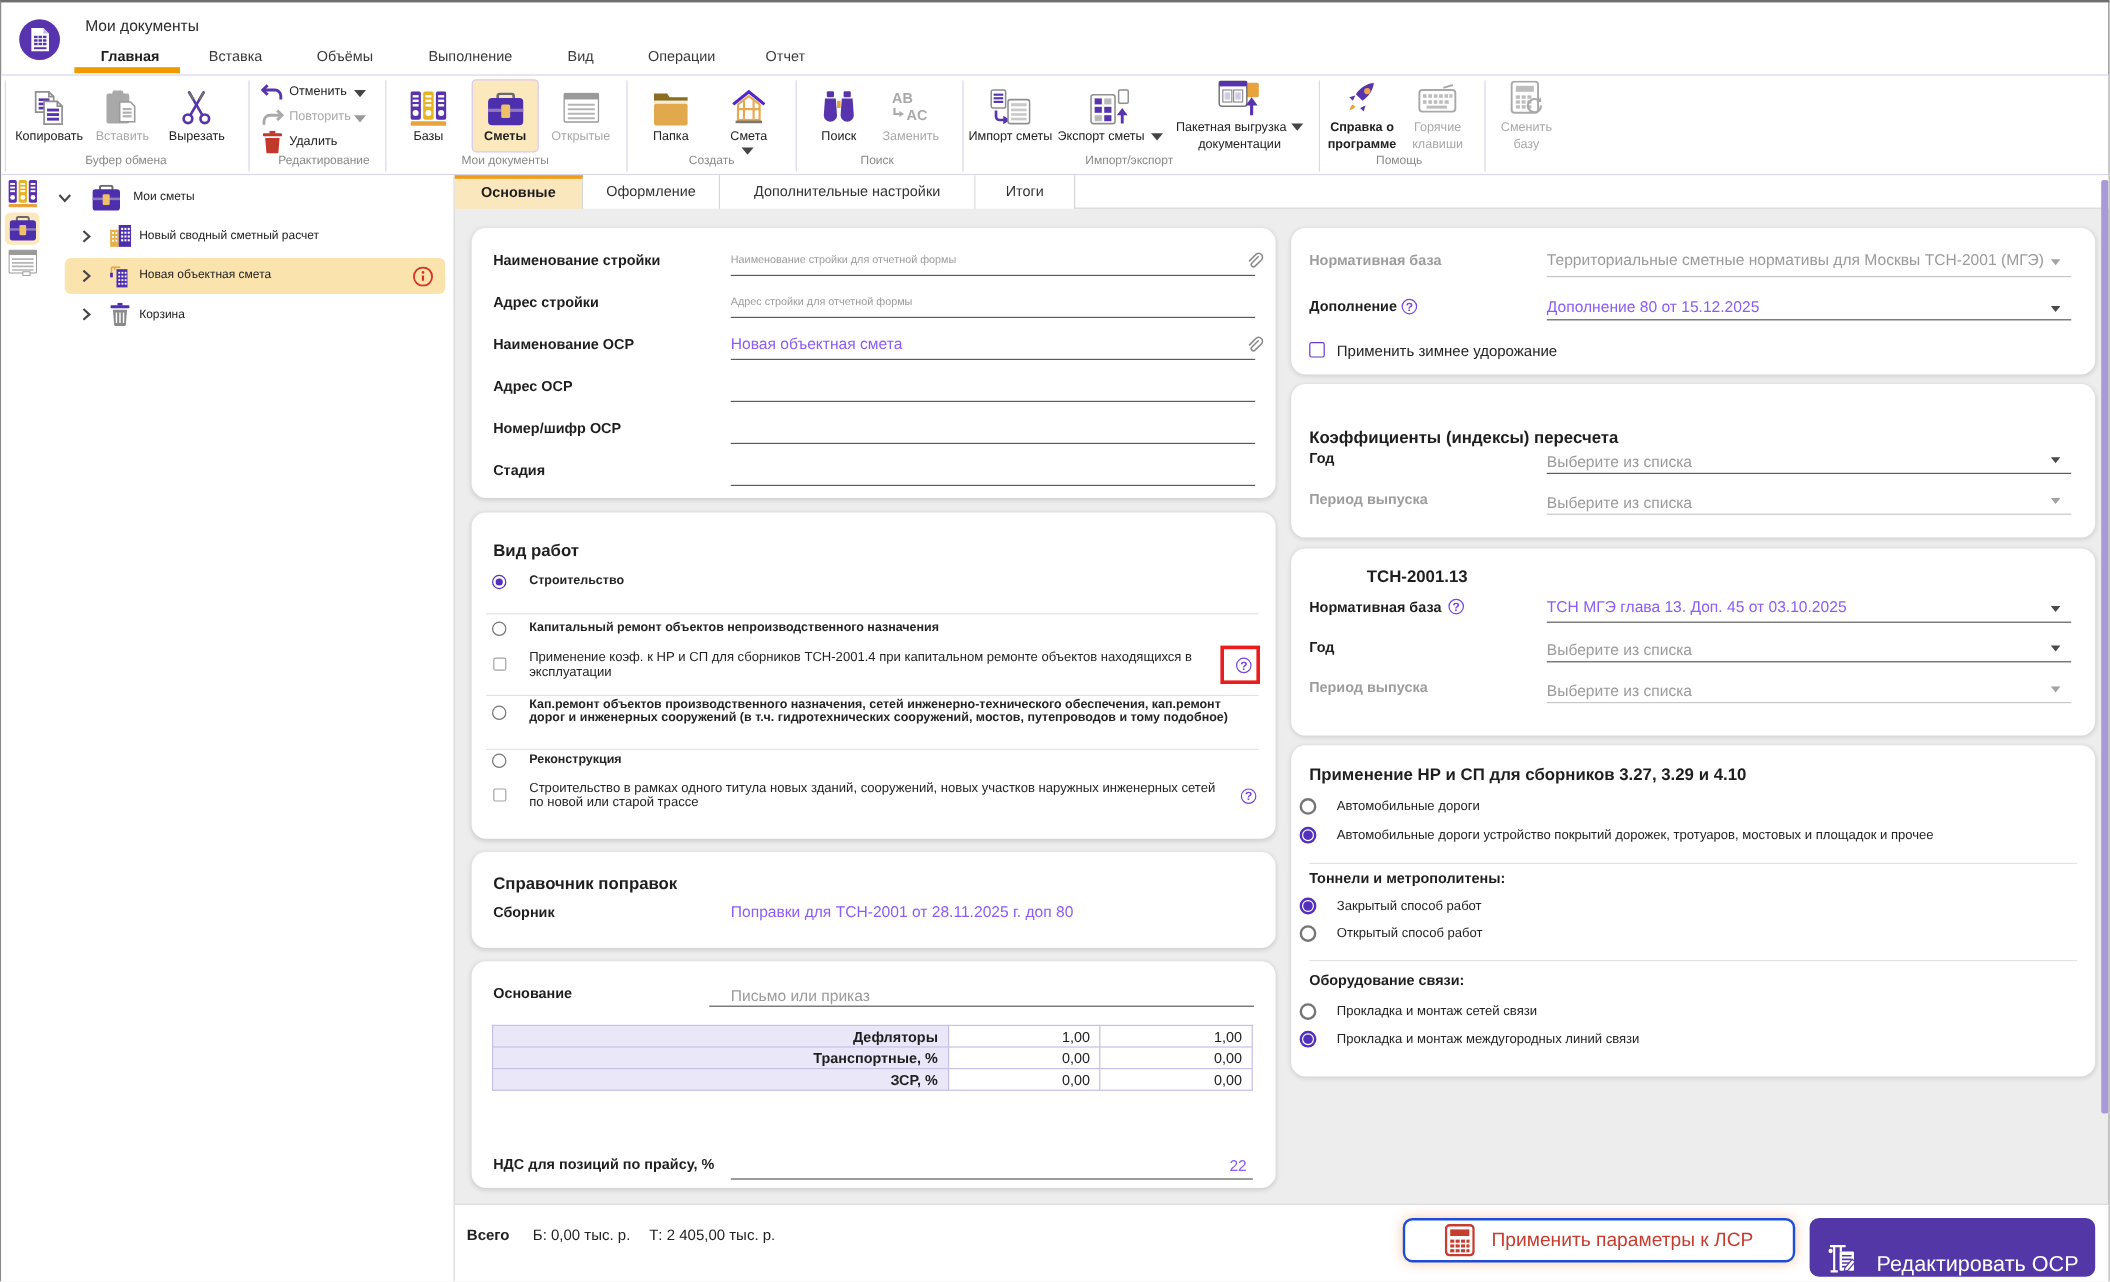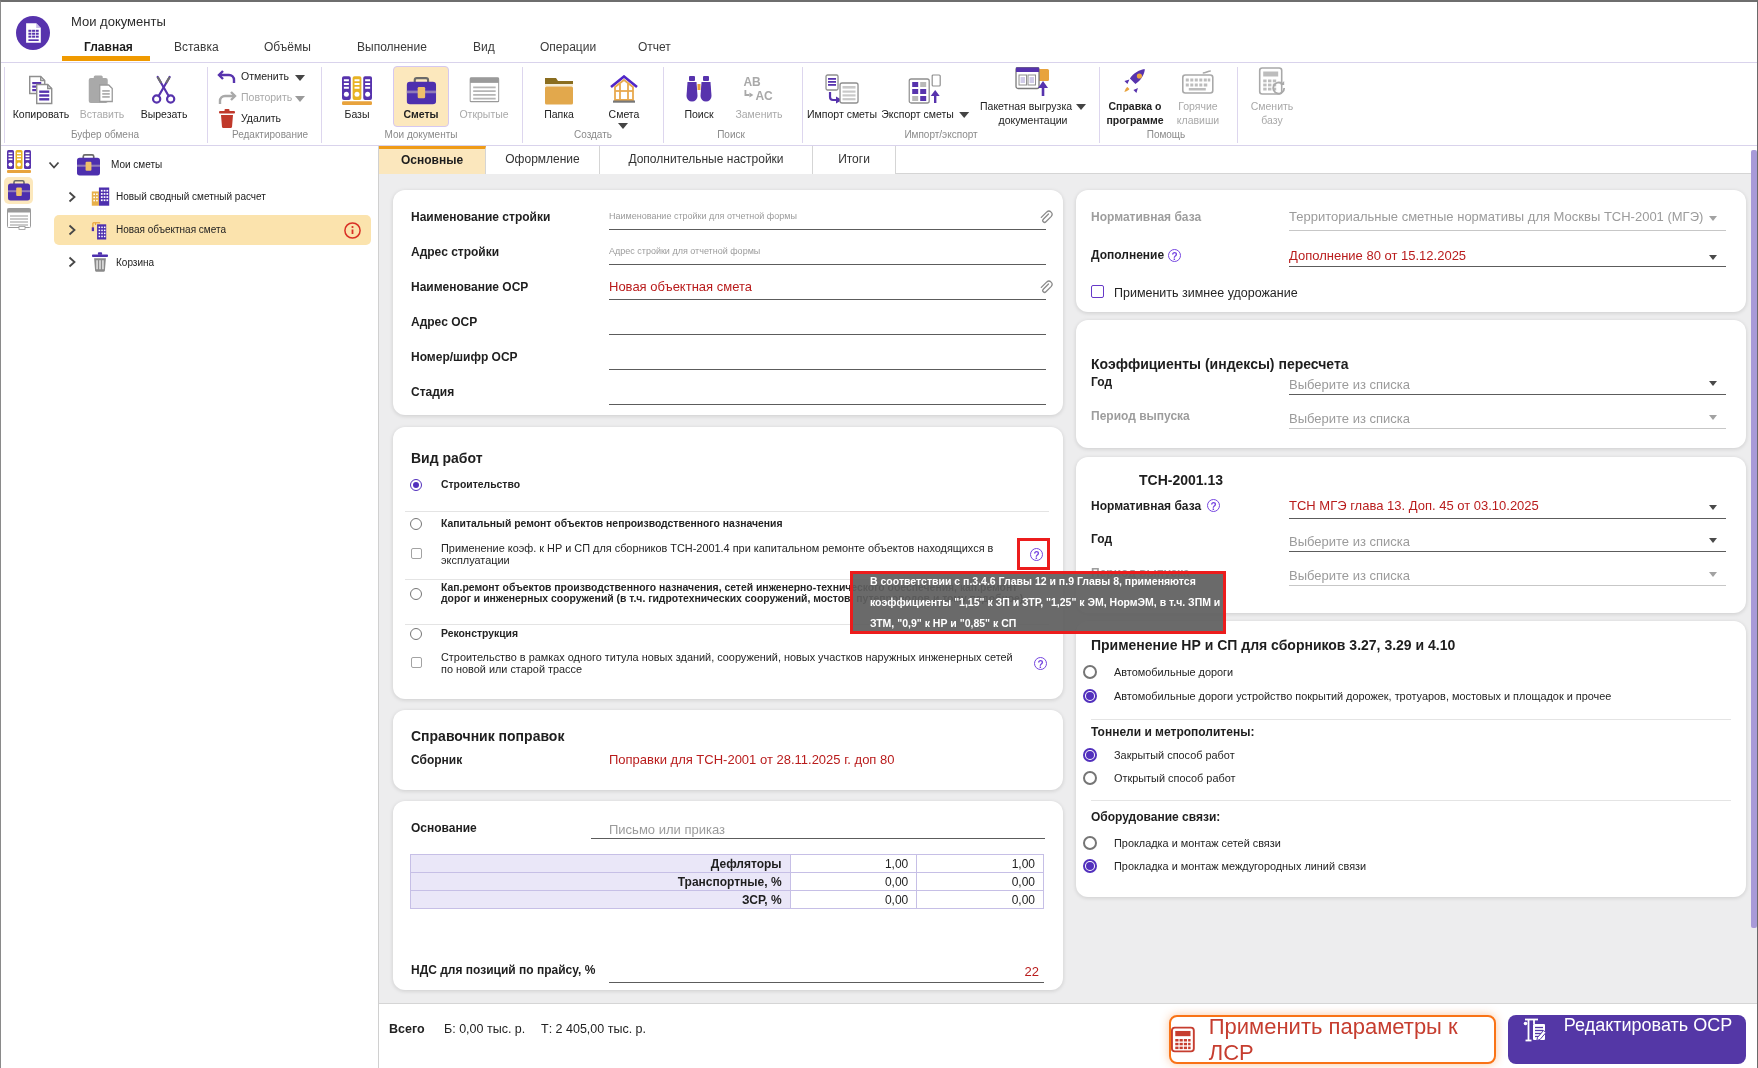--- a/index.html
+++ b/index.html
@@ -41,21 +41,21 @@
 
 #main { left:378px; top:144px; width:1380px; height:922px; background:#ededee; }
 #tabs { position:absolute; left:0; top:0; width:1380px; height:28px; background:#fff; border-bottom:1px solid #d5d5d5; }
 .tab { position:absolute; top:0; height:28px; line-height:26px; text-align:center; font-size:12px; color:#333; background:#fff; border-right:1px solid #d5d5d5; }
 .tab.act { background:#fbe7bd; border-top:3px solid #ef9b17; font-weight:bold; color:#1d1d1d; line-height:23px; }
 .card { position:absolute; background:#fff; border-radius:12px; box-shadow:0 1px 4px rgba(0,0,0,0.14); }
 
 
 .flabel { position:absolute; font-size:12px; font-weight:bold; color:#1e1e1e; white-space:nowrap; }
 .flabel.gr { color:#9d9d9d; }
-.fval { position:absolute; font-size:13px; color:#b91c1c; white-space:nowrap; }
+.fval { position:absolute; font-size:13px; color:#8b5cf6; white-space:nowrap; }
 .fval.ph { color:#9b9b9b; font-size:9px; }
 .uline { position:absolute; height:1px; background:#5c5c5c; }
 .uline.lt { background:#c7c7c7; }
 .radio { position:absolute; width:12px; height:12px; border:1.7px solid #757575; border-radius:50%; background:#fff; }
 .radio.on { border-color:#5230bd; }
 .radio.on::after { content:""; position:absolute; inset:0; margin:auto; width:6.5px; height:6.5px; border-radius:50%; background:#5230bd; }
 .radio.big { width:14px; height:14px; border-width:2px; }
 .radio.big.on::after { width:8px; height:8px; }
 .cbox { position:absolute; width:11px; height:11px; border:1.7px solid #a3a3a3; border-radius:2px; background:#fff; }
 .cbox.pu { border-color:#6639c8; width:12.5px; height:12.5px; }
@@ -68,22 +68,22 @@
 
 
 #ptable { position:absolute; left:409px; top:852px; width:634px; border-collapse:collapse; font-size:12px; }
 #ptable td { border:1px solid #c6bfe6; height:18px; padding:0 8px; }
 #ptable .hc { text-align:center; color:#2a2a2a; height:21px; }
 #ptable .lc { background:#eae7f8; font-weight:bold; text-align:right; color:#1e1e1e; }
 #ptable .vc { text-align:right; }
 
 
 #sbar { left:378px; top:1001px; width:1380px; height:65px; background:#fff; border-top:1px solid #d5d5d5; }
-#btn1 { left:1168px; top:1013px; width:327px; height:49px; background:#fff; border:2px solid #f97316; border-radius:8px; color:#c63d2f; font-size:22px; box-shadow:0 0 10px rgba(243,130,48,0.45); display:flex; align-items:center; justify-content:center; gap:14px; }
-#btn2 { left:1507px; top:1013px; width:238px; height:49px; background:#5437a6; border-radius:8px; color:#fff; font-size:18px; display:flex; align-items:flex-start; justify-content:center; gap:12px; }
+#btn1 { left:1168px; top:1013px; width:327px; height:37px; background:#fff; border:2px solid #1d4ed8; border-radius:8px; color:#c63d2f; font-size:16px; box-shadow:0 0 10px rgba(243,130,48,0.45); display:flex; align-items:center; justify-content:center; gap:14px; }
+#btn2 { left:1507px; top:1013px; width:238px; height:49px; background:#5437a6; border-radius:8px; color:#fff; font-size:18px; display:flex; align-items:flex-end; justify-content:center; gap:12px; }
 
 
 #redbox { left:1016px; top:536px; width:33px; height:32px; border:3px solid #ec1c1c; background:transparent; }
 #tooltip { left:849px; top:569px; width:376px; height:63px; background:rgba(95,95,95,0.93); border:3px solid #ec1c1c; color:#fff; font-size:10.5px; font-weight:bold; line-height:21px; padding:0 0 0 17px; display:flex; flex-direction:column; justify-content:center; }
 
 
 #scrollbar { left:1750px; top:148px; width:5.5px; height:778px; background:#a89ad8; border-radius:2px; }
 </style>
 </head>
 <body>
@@ -746,20 +746,15 @@
             <line x1="2" y1="9.5" x2="10" y2="9.5"></line>
             <line x1="2" y1="12.5" x2="7" y2="12.5"></line>
           </g>
     <path d="M4.5 13.5 l6 -7 2.5 2 -6 7 -3.2 1 z" fill="#fff" stroke="#5437a6" stroke-width="1"></path>
         </g>
       </svg>
     <span>Редактировать ОСР</span>
     </div>
 
   <div id="redbox" class="abs"></div>
-  <div id="tooltip" class="abs">
-    <div>В соответствии с п.3.4.6 Главы 12 и п.9 Главы 8, применяются</div>
-    <div>коэффициенты "1,15" к ЗП и ЗТР, "1,25" к ЭМ, НормЭМ, в т.ч. ЗПМ и</div>
-    <div>ЗТМ, "0,9" к НР и "0,85" к СП</div>
-  </div>
   <div id="scrollbar" class="abs"></div>
 
 </div>
 
 </body></html>

